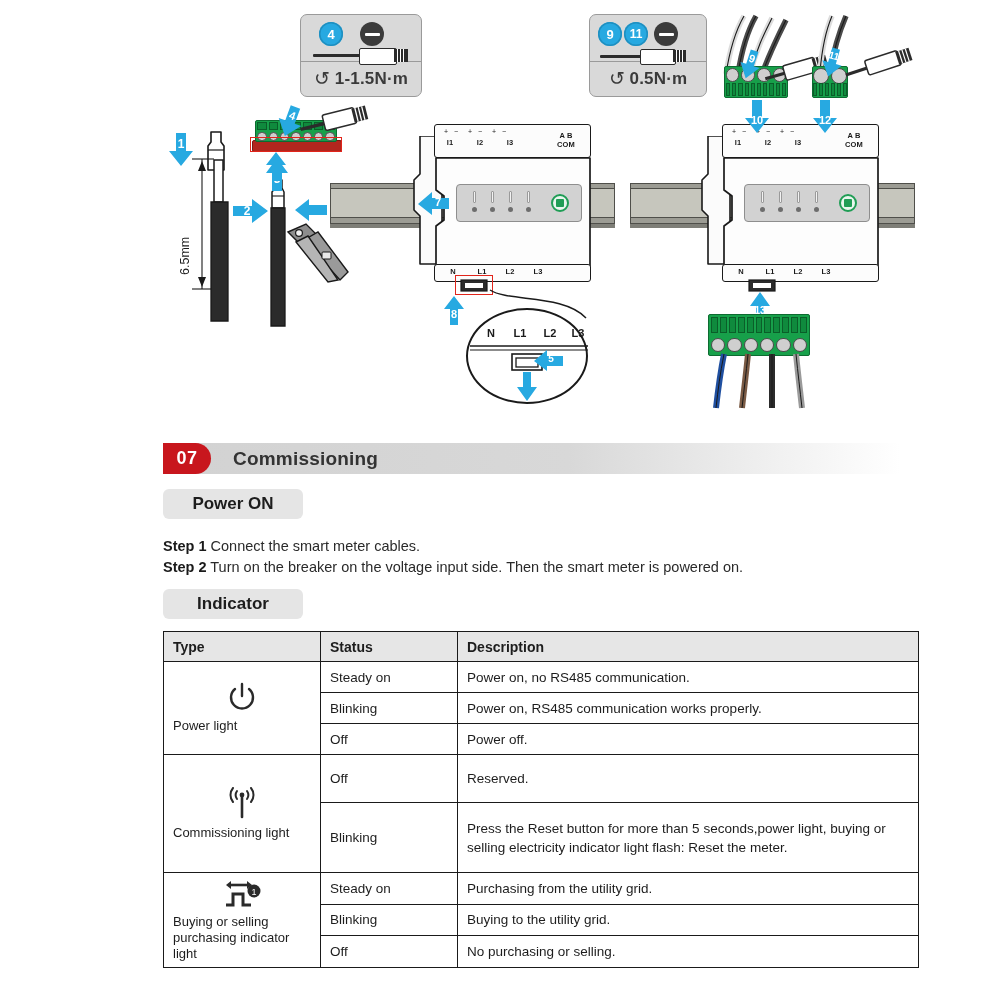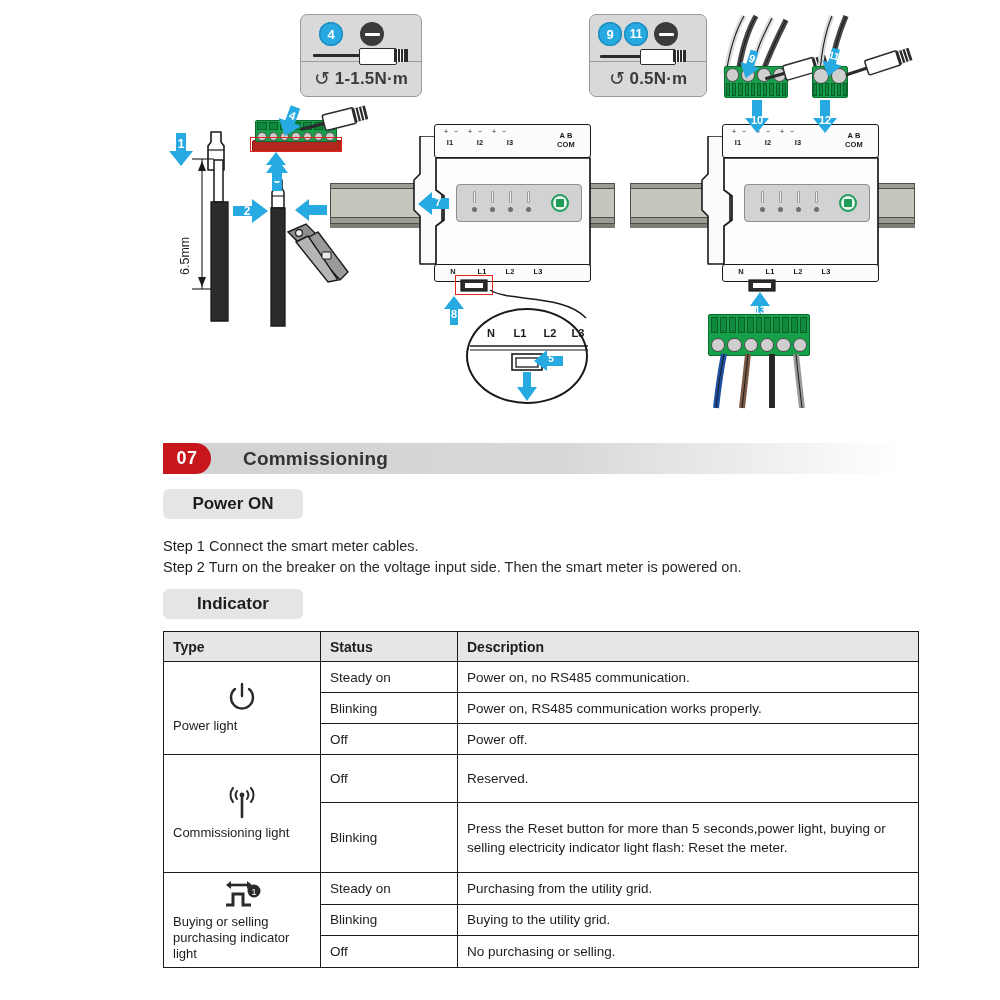--- a/index.html
+++ b/index.html
@@ -110,35 +110,35 @@
     position:absolute;left:163px;top:443px;width:737px;height:31px;
     background:linear-gradient(to right,#d2d2d2 0%,#d8d8d8 55%,#ffffff 100%);
     display:flex;align-items:center;
   }
   .sec-badge{
     width:48px;height:31px;background:#c8161d;color:#fff;
     font-size:18px;font-weight:700;display:flex;align-items:center;
     justify-content:center;border-radius:0 16px 16px 0;box-sizing:border-box;
     letter-spacing:.5px;
   }
-  .sec-title{font-size:19px;font-weight:700;color:#333;margin-left:32px;letter-spacing:.2px;}
+  .sec-title{font-size:19px;font-weight:700;color:#333;margin-left:22px;letter-spacing:.2px;}
 
   
   .pill{
     position:absolute;background:#e5e5e5;border-radius:6px;
     display:flex;align-items:center;justify-content:center;
     font-size:17px;font-weight:700;color:#1d1d1d;box-sizing:border-box;
   }
   #pill-poweron{left:163px;top:489px;width:140px;height:30px;}
   #pill-indicator{left:163px;top:589px;width:140px;height:30px;}
 
   
   .steps{position:absolute;left:163px;top:536px;width:760px;
     font-size:14.5px;line-height:21px;color:#2a2a2a;}
-  .steps b{font-weight:400;color:#1a1a1a;}
+  .steps b{font-weight:700;color:#1a1a1a;}
 
   
   #ind-table{
     position:absolute;left:163px;top:631px;width:755px;
     border-collapse:collapse;table-layout:fixed;
     font-size:13.5px;color:#1d1d1d;
   }
   #ind-table th,#ind-table td{
     border:1.4px solid #1a1a1a;padding:5px 9px;
     vertical-align:middle;box-sizing:border-box;

